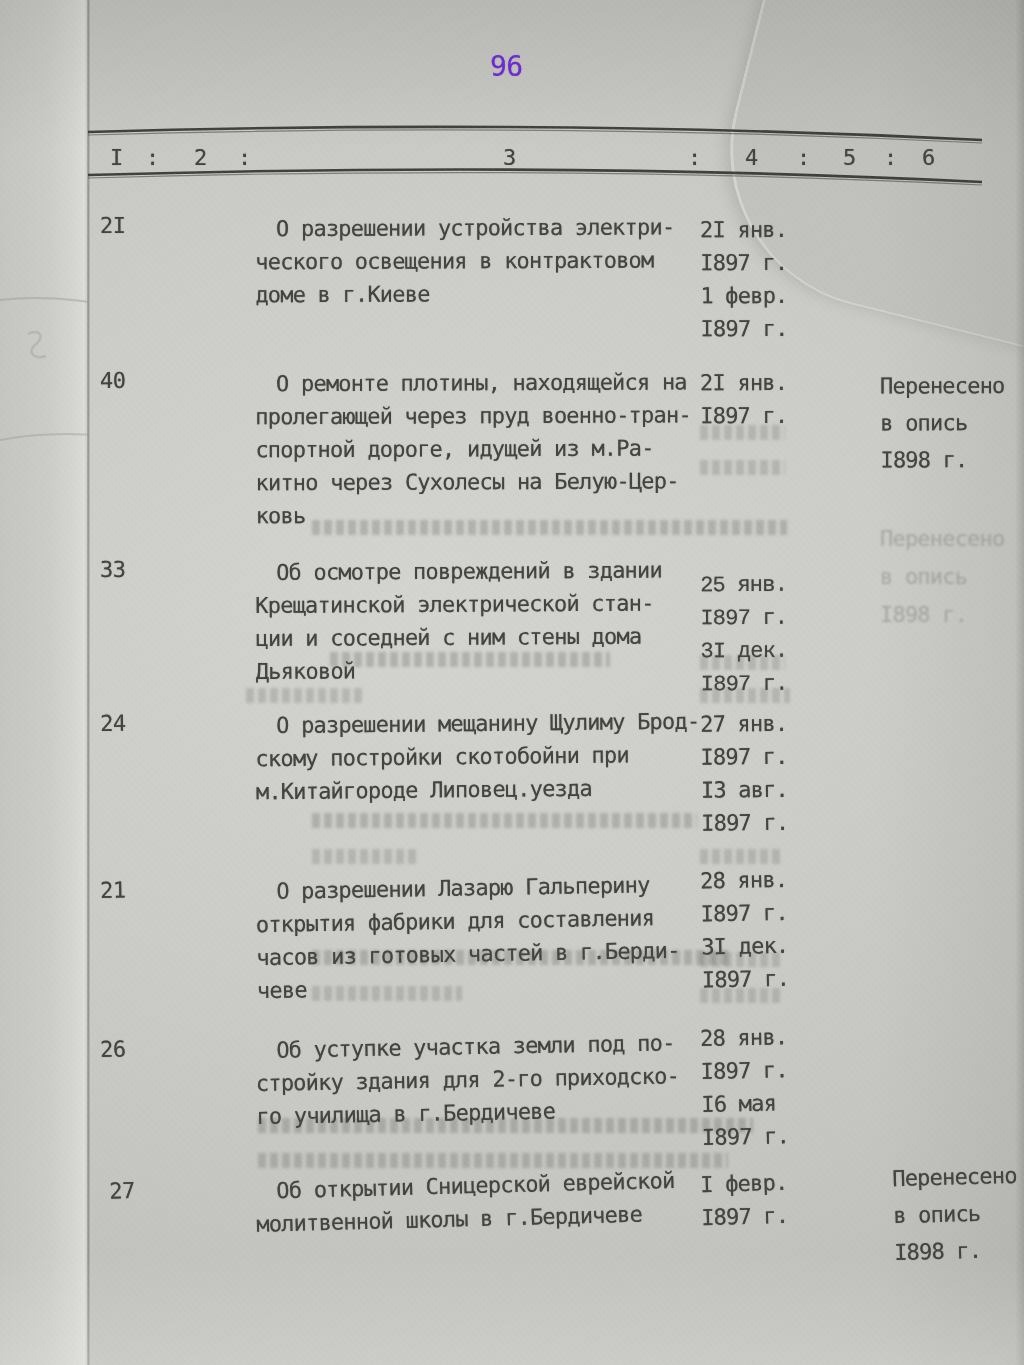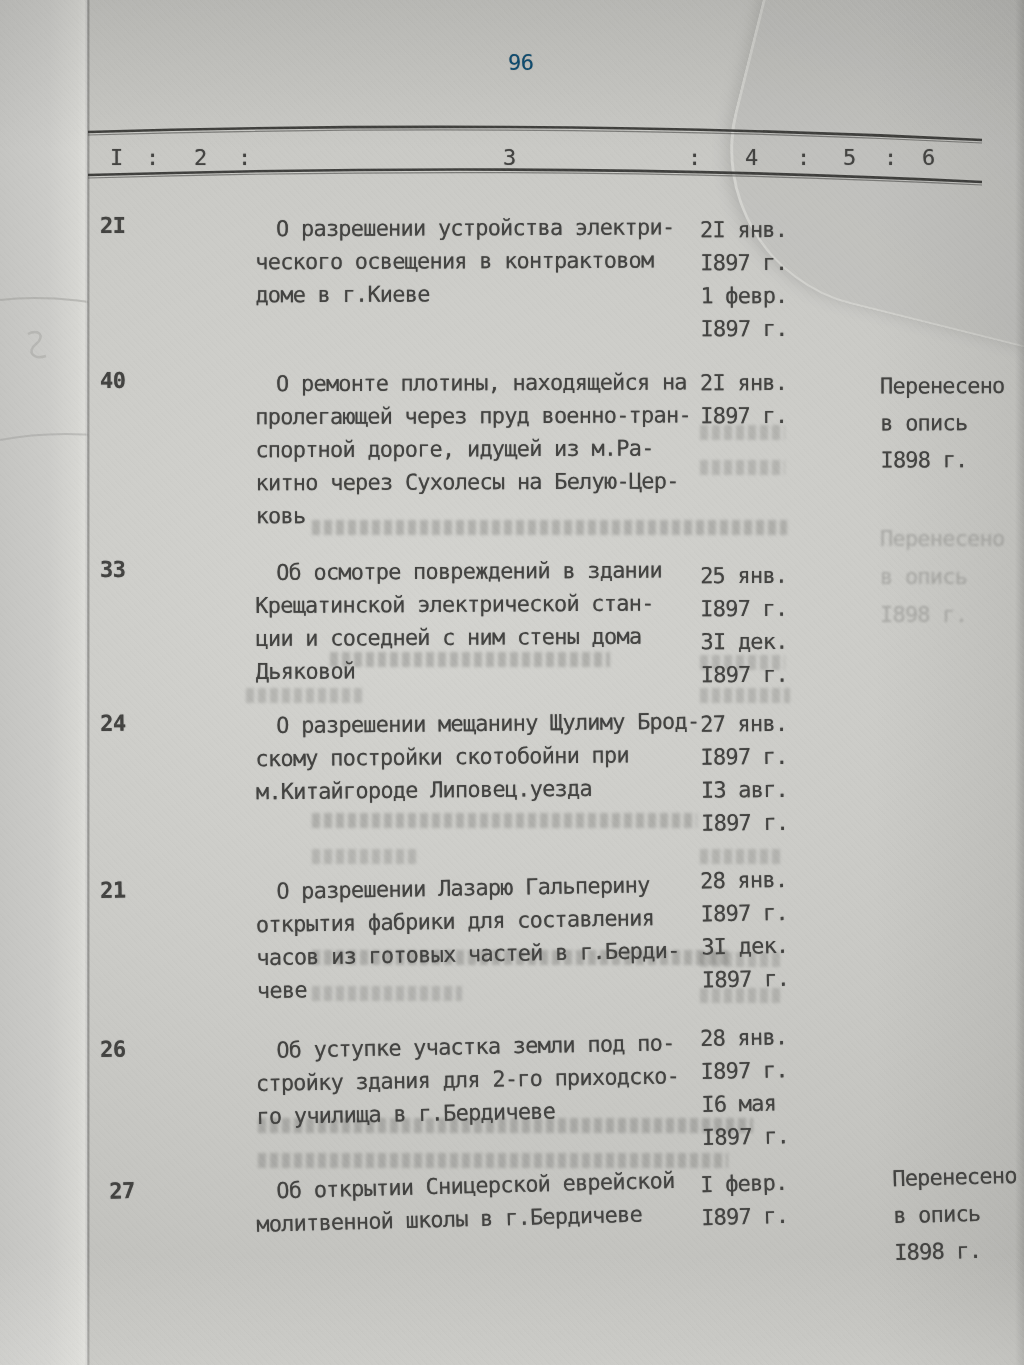--- a/index.html
+++ b/index.html
@@ -39,29 +39,29 @@
     background:#bcbcb9;border-left:3px solid #dcdcd8;border-bottom:2px solid #d8d8d4;
     border-radius:0 0 0 160px;transform:rotate(14deg);
     box-shadow:-10px 6px 16px -8px rgba(70,70,68,.35);
     opacity:.55;
   }
   .rightedge{position:absolute;right:0;top:0;width:9px;height:100%;
     background:linear-gradient(90deg,rgba(120,120,118,0),rgba(120,120,118,.35));}
 
   
   .ink{color:var(--ink,#424240);text-shadow:0 0 1px rgba(45,45,43,.55);}
-  .pagenum{position:absolute;left:508px;top:50px;font-size:22px;letter-spacing:-.5px;color:#0c4a6e;text-shadow:0 0 1px rgba(60,60,58,.5);}
+  .pagenum{position:absolute;left:490px;top:50px;font-size:28px;letter-spacing:-.5px;color:#6d28d9;text-shadow:0 0 1px rgba(60,60,58,.5);}
 
   
   #rules{position:absolute;left:0;top:0;width:1024px;height:230px;pointer-events:none;}
   .collabel{position:absolute;top:145px;font-size:22px;letter-spacing:-.5px;}
 
   
   .entry{position:absolute;left:95px;width:910px;transform-origin:0 0;}
-  .entry .num{position:absolute;left:5px;top:0;font-size:22px;letter-spacing:-.5px;font-weight:bold;}
+  .entry .num{position:absolute;left:5px;top:0;font-size:22px;letter-spacing:-.5px;}
   .entry .desc{position:absolute;left:160px;top:0;width:470px;font-size:22px;letter-spacing:-.8px;line-height:33px;}
   .entry .desc div{white-space:pre;}
   .entry .desc div:first-child{padding-left:21px;}
   .entry .dates{position:absolute;left:605px;top:0;width:120px;font-size:22px;letter-spacing:-.8px;line-height:33px;}
   .entry .note{position:absolute;font-size:22px;letter-spacing:-.8px;line-height:37px;display:none;}
   .entry .dates div,.entry .note div{white-space:pre;}
 
   
   .g{position:absolute;height:15px;opacity:.27;filter:blur(1.6px);
      background:repeating-linear-gradient(90deg,#6e6e6b 0 8px,rgba(110,110,107,0) 8px 12px);}
@@ -178,21 +178,21 @@
   </div>
 
   <div class="entry ink" style="top: 557px; transform: rotate(-0.35deg);">
     <div class="num">33</div>
     <div class="desc">
           <div>Об осмотре повреждений в здании</div>
           <div>Крещатинской электрической стан-</div>
           <div>ции и соседней с ним стены дома</div>
           <div>Дьяковой</div>
         </div>
-    <div class="dates" style="top: 6px;">
+    <div class="dates" style="top: 16px; font-family: Liberation Mono, monospace;">
           <div>25 янв.</div>
           <div>I897 г.</div>
           <div>3I дек.</div>
           <div>I897 г.</div>
         </div>
 
   </div>
 
   <div class="entry ink" style="top: 711px; transform: rotate(-0.6deg);">
     <div class="num">24</div>

